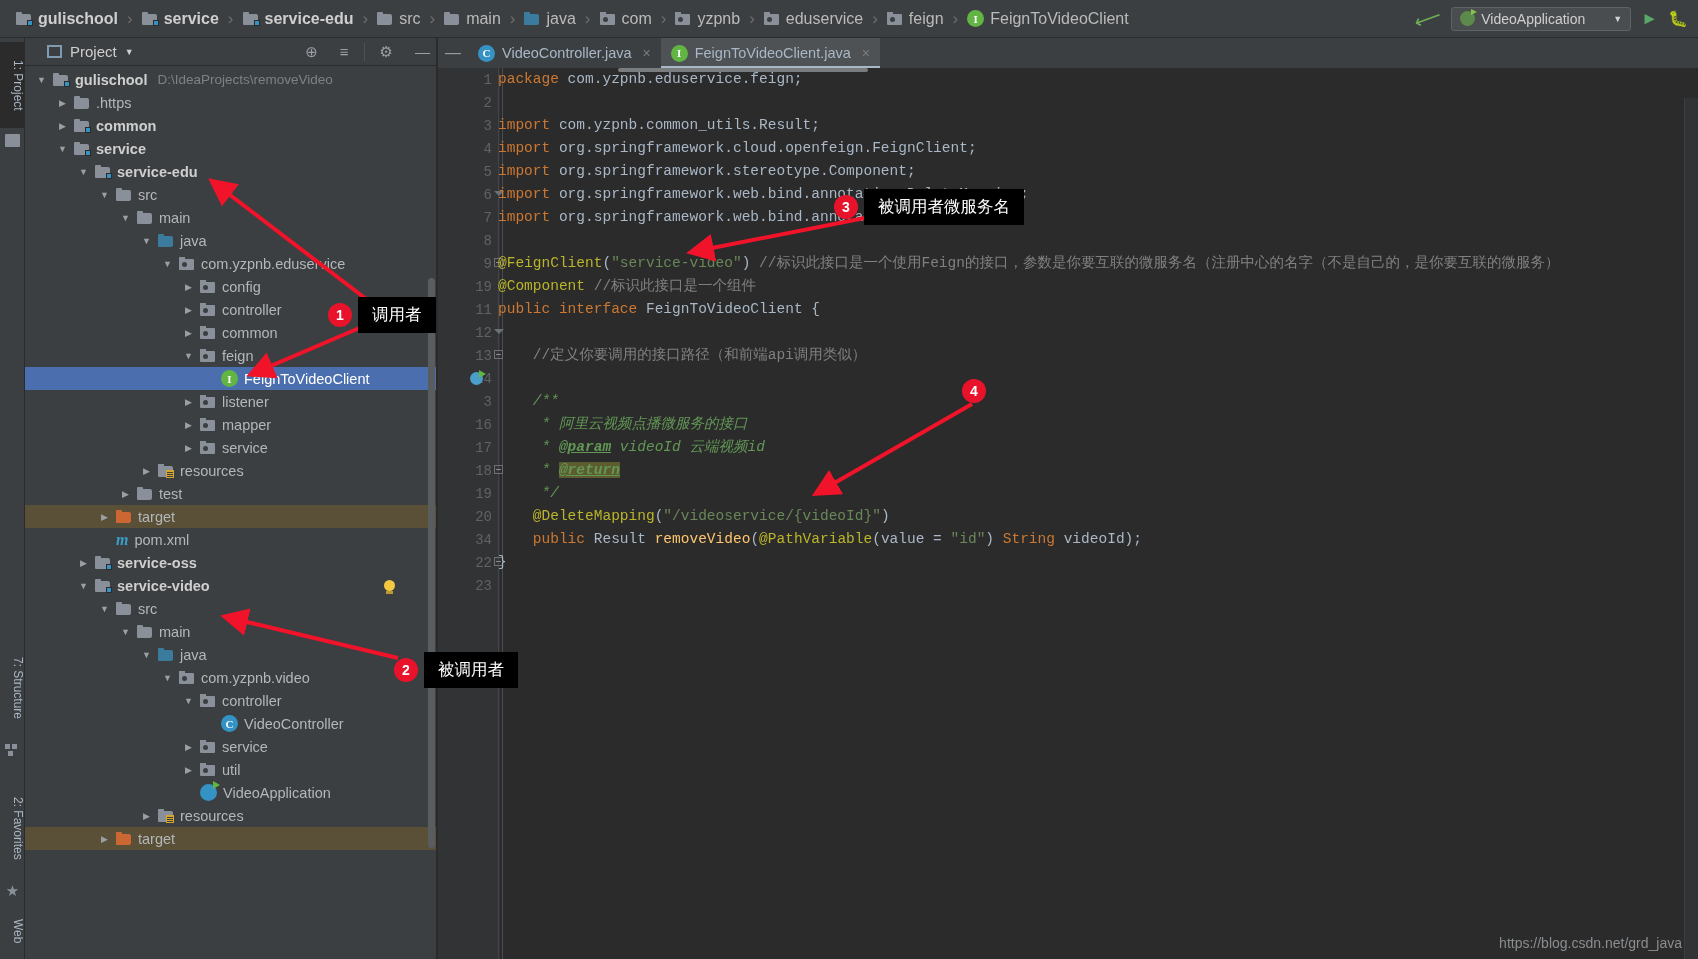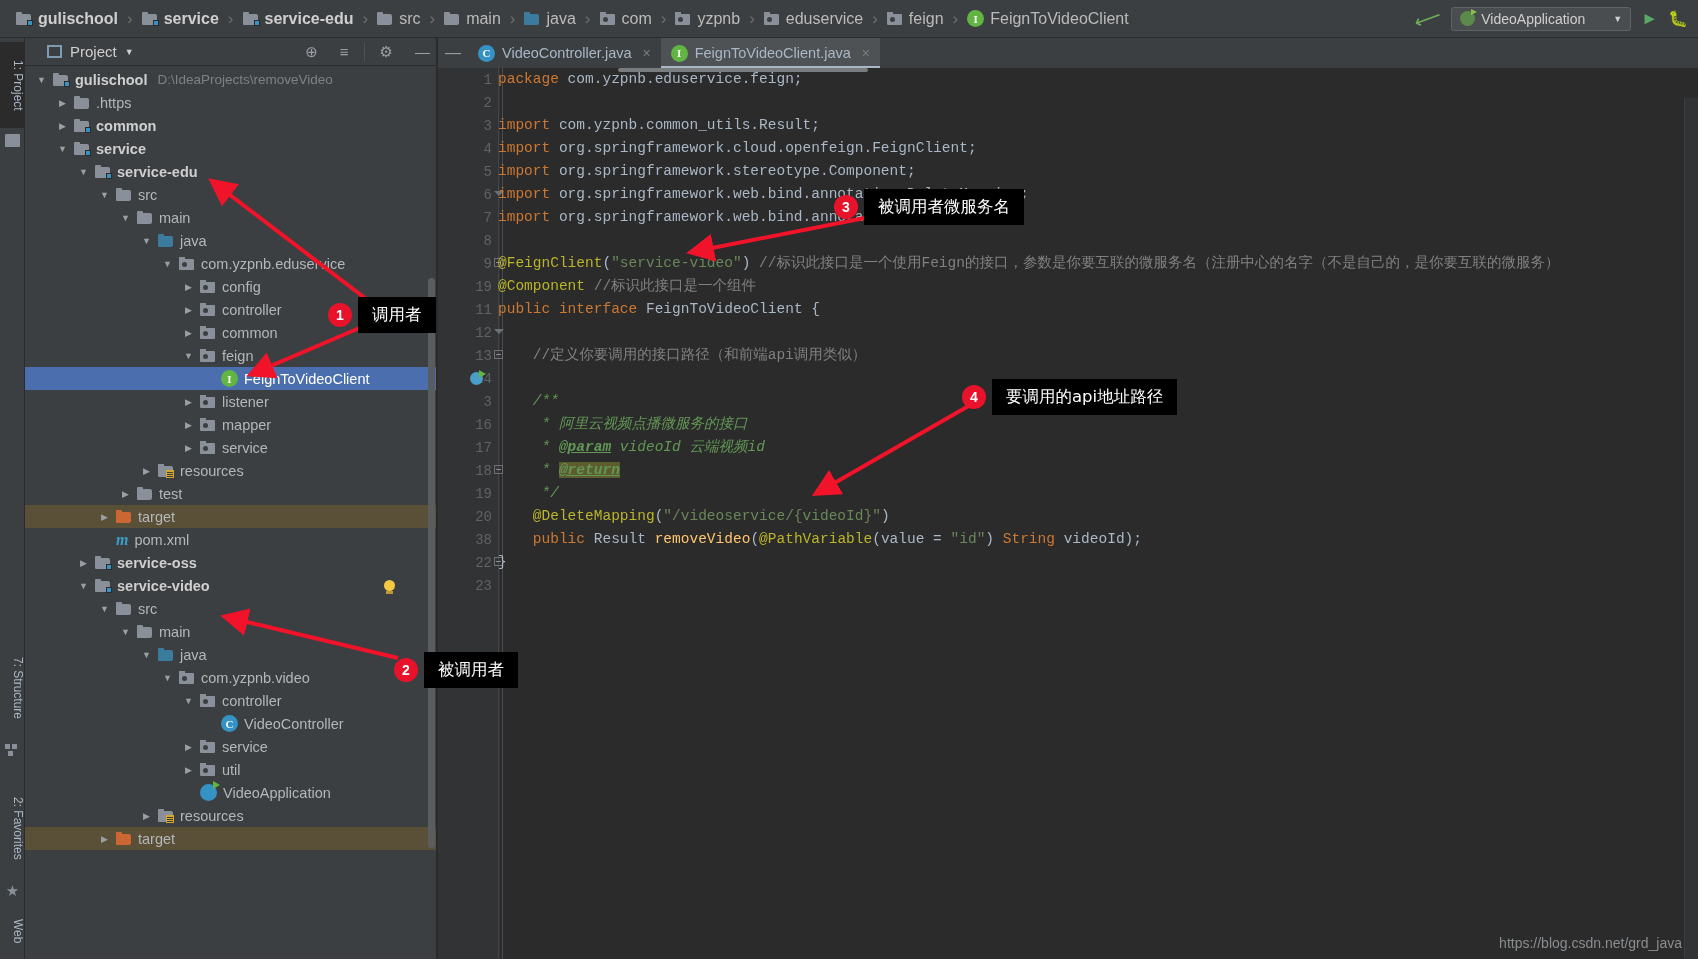--- a/index.html
+++ b/index.html
@@ -688,21 +688,21 @@
           <div class="lnum" style="top: 234px;">11</div>
           <div class="lnum" style="top: 257px;">12</div>
           <div class="lnum" style="top: 280px;">13</div>
           <div class="lnum" style="top: 303px;">14</div>
           <div class="lnum" style="top: 326px;">3</div>
           <div class="lnum" style="top: 349px;">16</div>
           <div class="lnum" style="top: 372px;">17</div>
           <div class="lnum" style="top: 395px;">18</div>
           <div class="lnum" style="top: 418px;">19</div>
           <div class="lnum" style="top: 441px;">20</div>
-          <div class="lnum" style="top: 464px;">38</div>
+          <div class="lnum" style="top: 464px;">34</div>
           <div class="lnum" style="top: 487px;">22</div>
           <div class="lnum" style="top: 510px;">23</div>
         </div>
       <div class="marginline"></div>
       <div class="guideline"></div>
 
       <div class="fold" style="top:120px;">
           <div class="tri"></div>
         </div>
       <div class="fold" style="top:189px;">
@@ -762,16 +762,15 @@
   <div class="anno" style="left:394px; top:652px; display:flex; align-items:center; gap:6px;">
     <div class="anno-num">2</div>
     <div class="anno-box">被调用者</div>
   </div>
   <div class="anno" style="left:834px; top:189px; display:flex; align-items:center; gap:6px;">
     <div class="anno-num">3</div>
     <div class="anno-box">被调用者微服务名</div>
   </div>
   <div class="anno" style="left:962px; top:379px; display:flex; align-items:center; gap:6px;">
     <div class="anno-num">4</div>
-    <div class="anno-box">要调用的api地址路径</div>
   </div>
 
 </div>
 
 </body></html>

